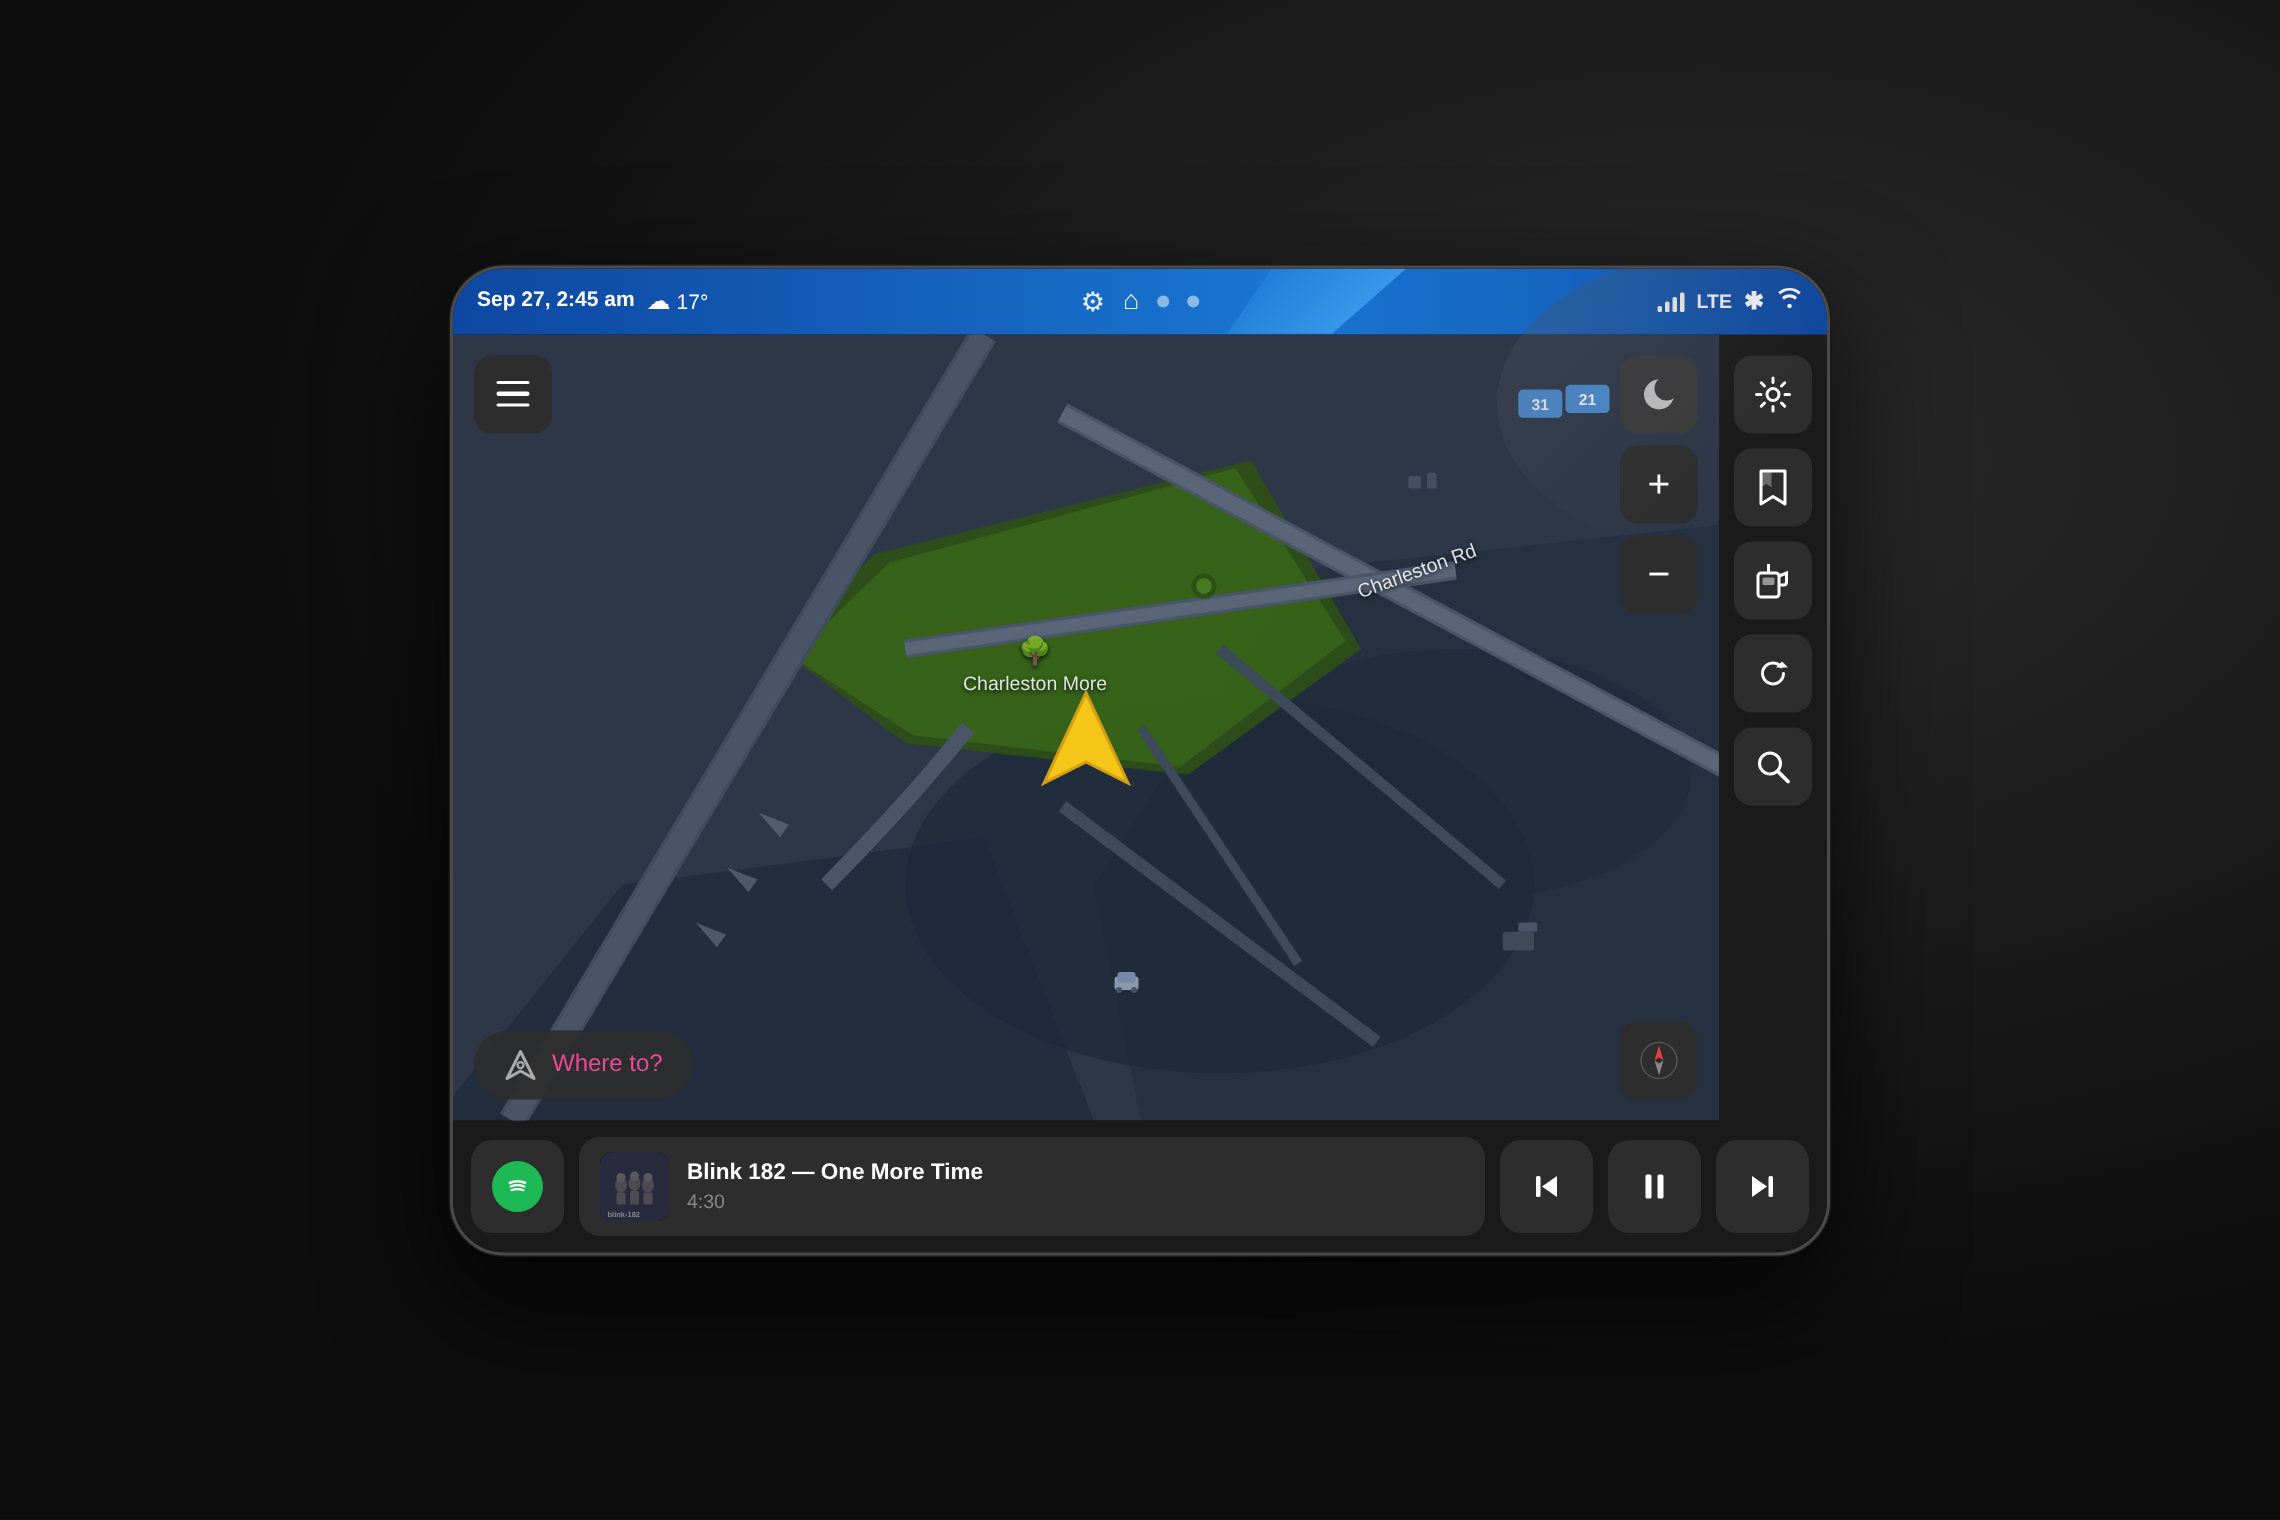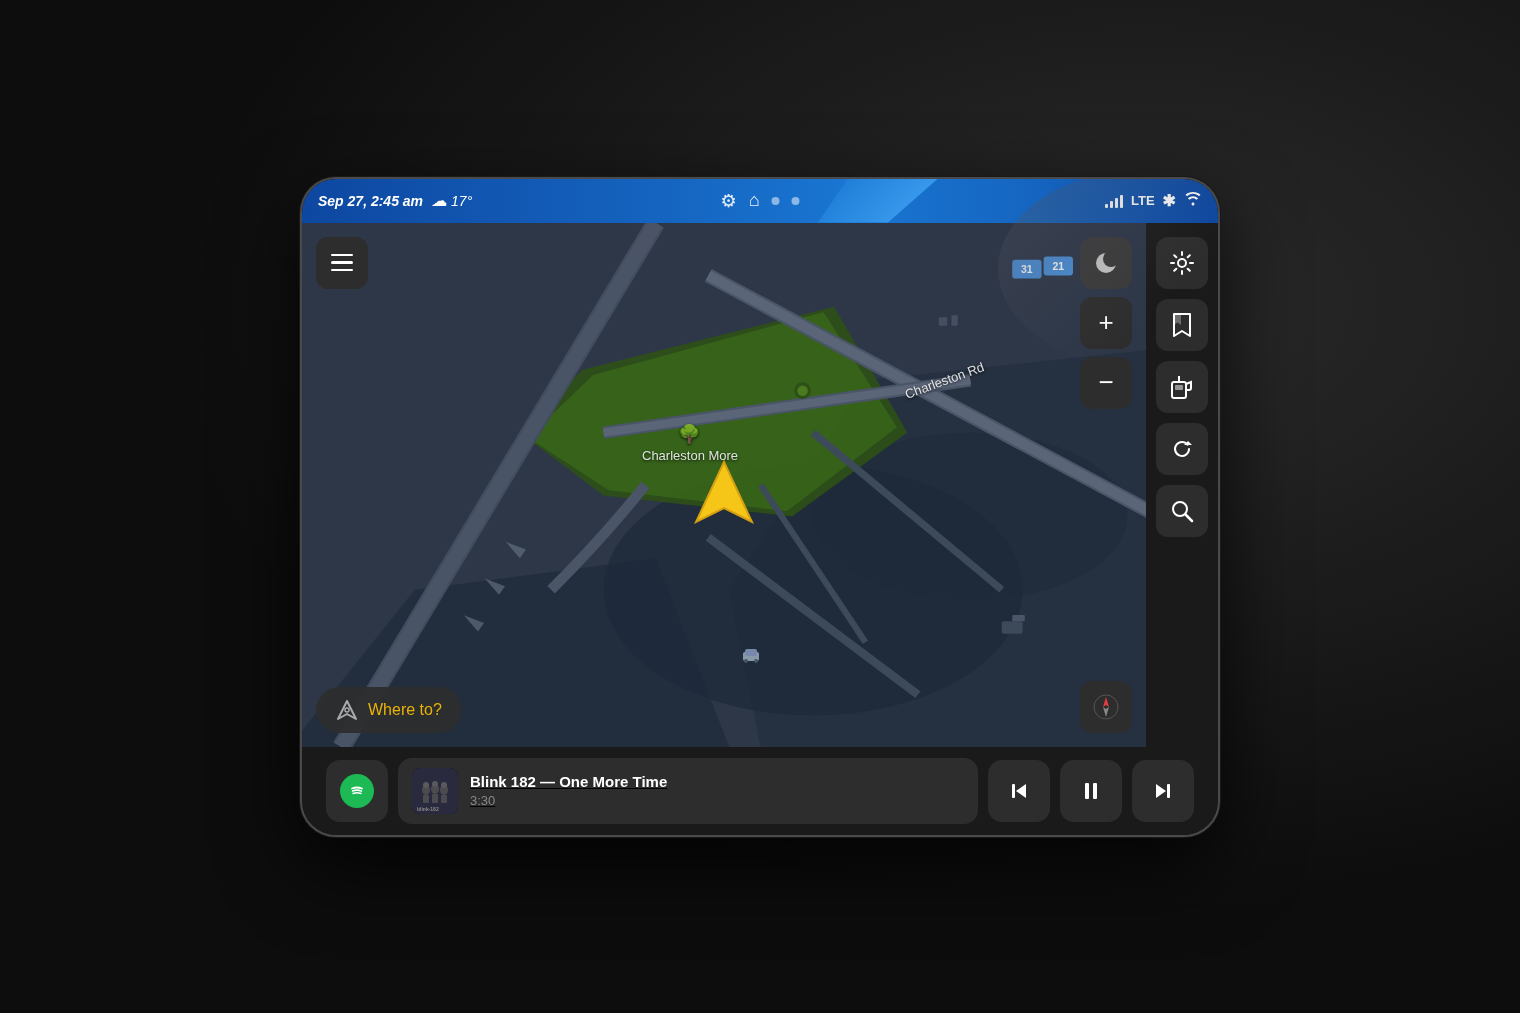--- a/index.html
+++ b/index.html
@@ -75,24 +75,22 @@
       top: 0;
       right: 280px;
       width: 120px;
       height: 100%;
       background: linear-gradient(135deg, #1976d2 0%, #42a5f5 100%);
       clip-path: polygon(30px 0, 100% 0, 70px 100%, 0% 100%);
     }
 
     .status-left {
       display: flex;
-      align-items: center;
       gap: 8px;
       flex: 1;
-      font-style: italic;
     }
 
     .status-time {
       color: white;
       font-size: 14px;
       font-weight: 600;
     }
 
     .status-weather {
       display: flex;
@@ -239,21 +237,21 @@
       border-radius: 28px;
       padding: 12px 20px;
       display: flex;
       align-items: center;
       gap: 10px;
       cursor: pointer;
       z-index: 10;
     }
 
     .where-to-text {
-      color: #eab308;
+      color: #ec4899;
       font-size: 16px;
       text-align: center;
     }
 
     
     .compass-btn {
       position: absolute;
       bottom: 14px;
       right: 14px;
       width: 52px;
@@ -291,24 +289,23 @@
       color: white;
       font-size: 20px;
     }
 
     
     .music-bar {
       height: 88px;
       background: #1a1a1a;
       display: flex;
       align-items: center;
-      padding: 0 24px;
+      padding: 0 12px;
       gap: 10px;
       flex-shrink: 0;
-      text-decoration: underline;
     }
 
     .spotify-btn {
       width: 62px;
       height: 62px;
       background: #2d2d2d;
       border-radius: 14px;
       display: flex;
       align-items: center;
       justify-content: center;
@@ -626,21 +623,21 @@
               <ellipse cx="32" cy="22" rx="4" ry="5"></ellipse>
               <rect x="29" y="27" width="6" height="8" rx="1"></rect>
               <ellipse cx="32" cy="17" rx="3" ry="3" fill="#666"></ellipse>
             </g>
 
             <text x="5" y="43" fill="#888" font-size="5" font-weight="bold">blink-182</text>
           </svg>
         </div>
         <div class="track-details">
           <span class="track-title">Blink 182 — One More Time</span>
-          <span class="track-duration">3:30</span>
+          <span class="track-duration">4:30</span>
         </div>
       </div>
 
       <div class="media-controls">
         <div class="media-btn">
           <svg width="24" height="24" viewBox="0 0 24 24">
             <polygon points="19,5 9,12 19,19" fill="white"></polygon>
             <rect x="5" y="5" width="3" height="14" rx="1" fill="white"></rect>
           </svg>
         </div>

